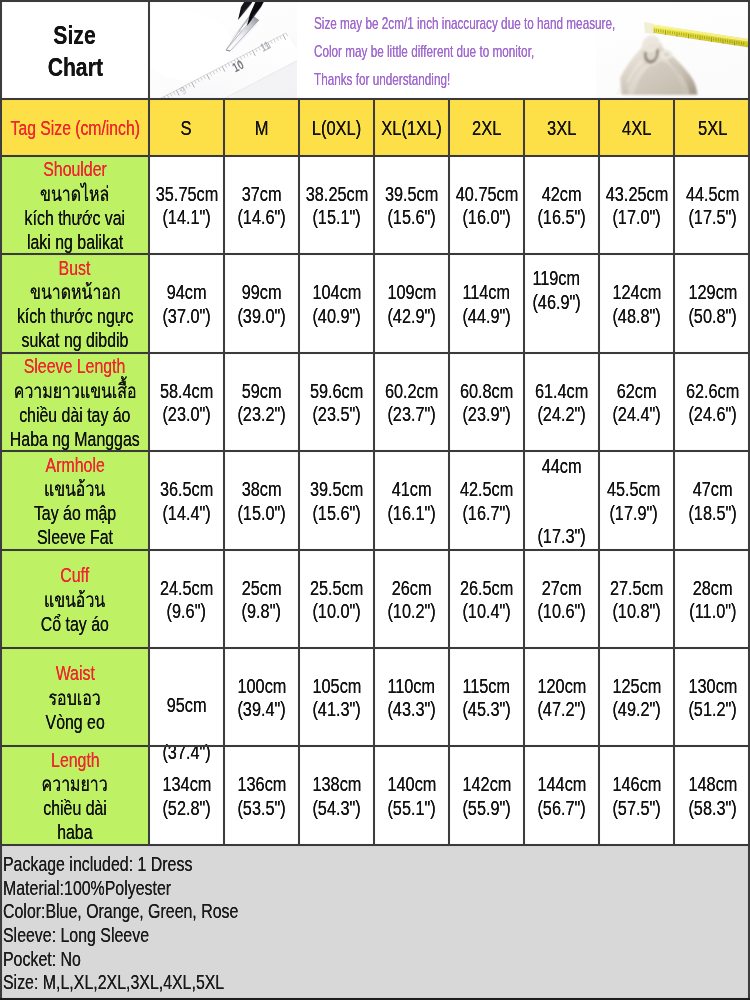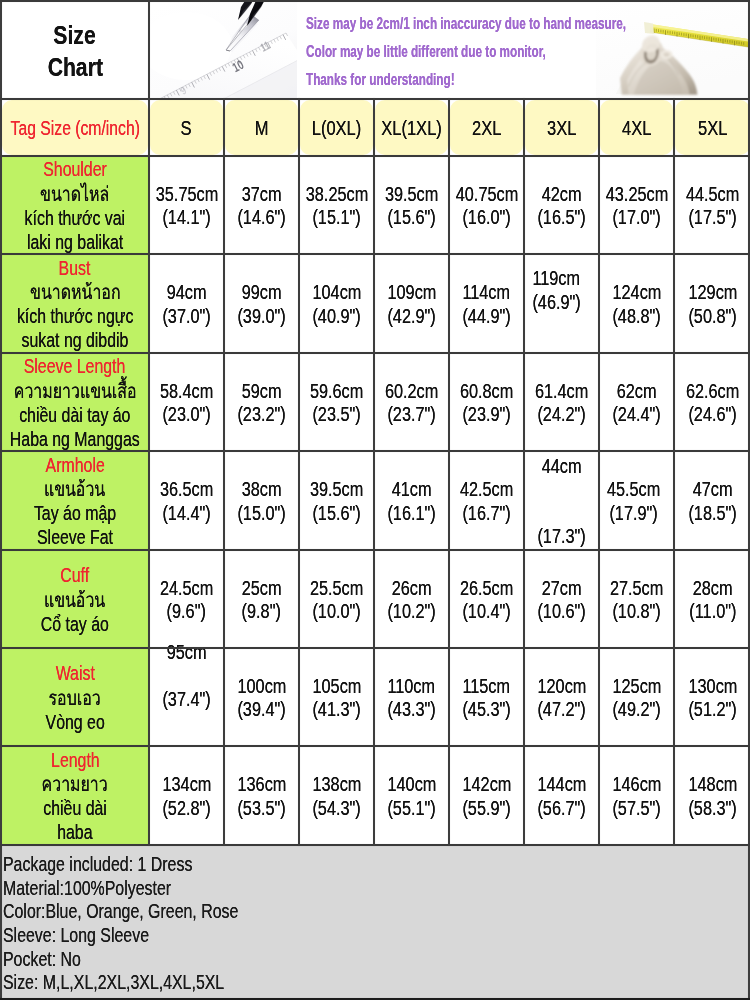--- a/index.html
+++ b/index.html
@@ -16,30 +16,30 @@
 
   
   .nw{display:inline-block;white-space:nowrap;transform:scaleX(0.845);transform-origin:center;}
 
   
   .title-cell{position:absolute;left:2px;top:3.5px;width:146px;height:96px;
        display:flex;flex-direction:column;align-items:center;justify-content:center;}
   .title-cell span{display:block;font-weight:bold;font-size:25.5px;line-height:31.5px;color:#121212;text-shadow:0 0 0.5px currentColor;
        transform:scaleX(0.83);}
   .photo-pen{position:absolute;left:150px;top:2px;width:147px;height:96px;overflow:hidden;}
-  .notes{position:absolute;left:306px;top:10px;width:400px;z-index:3;font-weight:bold;}
+  .notes{position:absolute;left:314px;top:10px;width:400px;z-index:3;}
   .notes div{font-size:17px;line-height:28.2px;white-space:nowrap;color:#a069ce;text-shadow:0 0 0.5px currentColor;}
   .notes span{display:inline-block;transform:scaleX(0.69);transform-origin:left center;}
   .photo-hand{position:absolute;left:596px;top:2px;width:152px;height:96px;overflow:hidden;z-index:1;}
 
   
   .cell{position:absolute;box-sizing:border-box;text-shadow:0 0 0.7px currentColor;
         display:flex;flex-direction:column;align-items:center;justify-content:center;
         text-align:center;color:#111;}
-  .hdr-cell{background:#fef9c3;font-size:21px;line-height:26px;border-radius:10px;}
+  .hdr-cell{background:#fde047;font-size:21px;line-height:26px;}
   .hdr-cell .nw{transform:scaleX(0.787);}
   .hdr-first{color:#ef2630;font-size:20px;}
   .hdr-first .nw{transform:scaleX(0.787);}
   .lbl-cell{background:#bef264;padding-top:1.5px;}
   .lbl-cell span{display:block;line-height:24.2px;font-size:20.5px;}
   .lbl-cell .nw{transform:scaleX(0.775);}
   .lbl-cell .en{color:#ef2630;}
   .lbl-cell .tr{color:#111;}
   .val-cell span{display:block;line-height:23.4px;font-size:19.3px;}
   .val-cell{padding-top:2.5px;}
@@ -752,21 +752,21 @@
         <span class="en">
           <span class="nw">Waist</span>
         </span>
         <span class="tr">
           <span class="nw">รอบเอว</span>
         </span>
         <span class="tr">
           <span class="nw">Vòng eo</span>
         </span>
       </div>
-  <div class="cell val-cell" style="left:150px;top:627px;width:73px;height:96px;gap:23px;">
+  <div class="cell val-cell" style="left:150px;top:680px;width:73px;height:96px;gap:23px;">
         <span>
           <span class="nw">95cm</span>
         </span>
         <span>
           <span class="nw">(37.4")</span>
         </span>
       </div>
   <div class="cell val-cell" style="left:225px;top:649px;width:73px;height:96px;">
         <span>
           <span class="nw">100cm</span>

